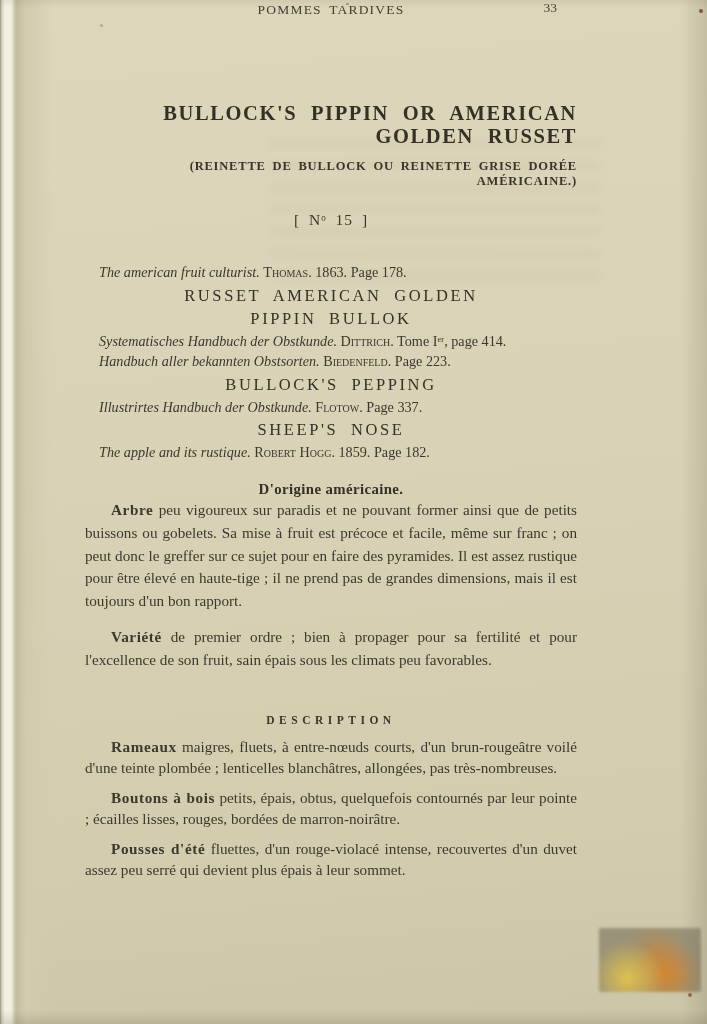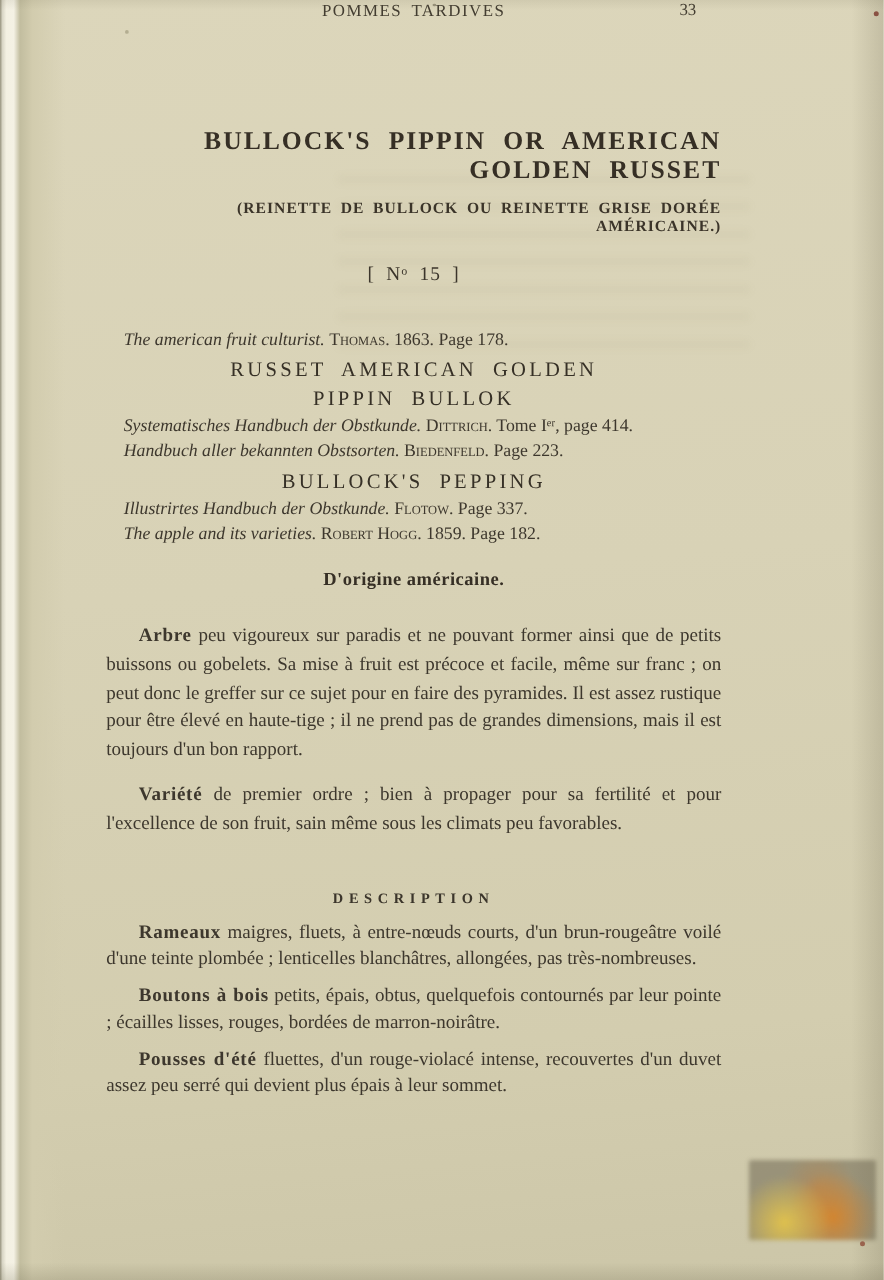--- a/index.html
+++ b/index.html
@@ -137,21 +137,21 @@
   }
 
   .body-para {
     margin-top: 13px;
     font-size: 15.2px;
     line-height: 1.5;
     text-align: justify;
     text-indent: 26px;
     color: #3d372d;
   }
-  .body-para:first-of-type { margin-top: 25px; }
+  .body-para:first-of-type { margin-top: 1px; }
   .lead { font-weight: bold; letter-spacing: 0.6px; }
 
   .section-heading {
     margin-top: 42px;
     margin-bottom: 10px;
     text-align: center;
     font-size: 11.5px;
     font-weight: bold;
     letter-spacing: 4.5px;
     color: #3b352b;
@@ -217,34 +217,35 @@
     </div>
 
     <div class="syn-heading">BULLOCK'S PEPPING</div>
 
     <div class="ref">
       <span class="ref-title">Illustrirtes Handbuch der Obstkunde.</span>
       <span class="ref-author">Flotow.</span>
       <span class="ref-tail">Page 337.</span>
     </div>
 
-
-    <div class="ref">
-      <span class="ref-title">The apple and its varieties.</span>
+    <div class="syn-heading">SHEEP'S NOSE</div>
+
+    <div class="ref">
+      <span class="ref-title">The apple and its rustique.</span>
       <span class="ref-author">Robert Hogg.</span>
       <span class="ref-tail">1859. Page 182.</span>
     </div>
 
   </div>
 
   <div class="origin-line">D'origine américaine.</div>
 
   <p class="body-para"><span class="lead">Arbre</span><span> peu vigoureux sur paradis et ne pouvant former ainsi que de petits buissons ou gobelets. Sa mise à fruit est précoce et facile, même sur franc ; on peut donc le greffer sur ce sujet pour en faire des pyramides. Il est assez rustique pour être élevé en haute-tige ; il ne prend pas de grandes dimensions, mais il est toujours d'un bon rapport.</span></p>
 
-  <p class="body-para"><span class="lead">Variété</span><span> de premier ordre ; bien à propager pour sa fertilité et pour l'excellence de son fruit, sain même sous les climats peu favorables.</span></p>
+  <p class="body-para"><span class="lead">Variété</span><span> de premier ordre ; bien à propager pour sa fertilité et pour l'excellence de son fruit, sain épais sous les climats peu favorables.</span></p>
 
   <div class="section-heading">DESCRIPTION</div>
 
   <p class="desc-para"><span class="lead">Rameaux</span><span> maigres, fluets, à entre-nœuds courts, d'un brun-rougeâtre voilé d'une teinte plombée ; lenticelles blanchâtres, allongées, pas très-nombreuses.</span></p>
 
   <p class="desc-para"><span class="lead">Boutons à bois</span><span> petits, épais, obtus, quelquefois contournés par leur pointe ; écailles lisses, rouges, bordées de marron-noirâtre.</span></p>
 
   <p class="desc-para"><span class="lead">Pousses d'été</span><span> fluettes, d'un rouge-violacé intense, recouvertes d'un duvet assez peu serré qui devient plus épais à leur sommet.</span></p>
 
 </div>

